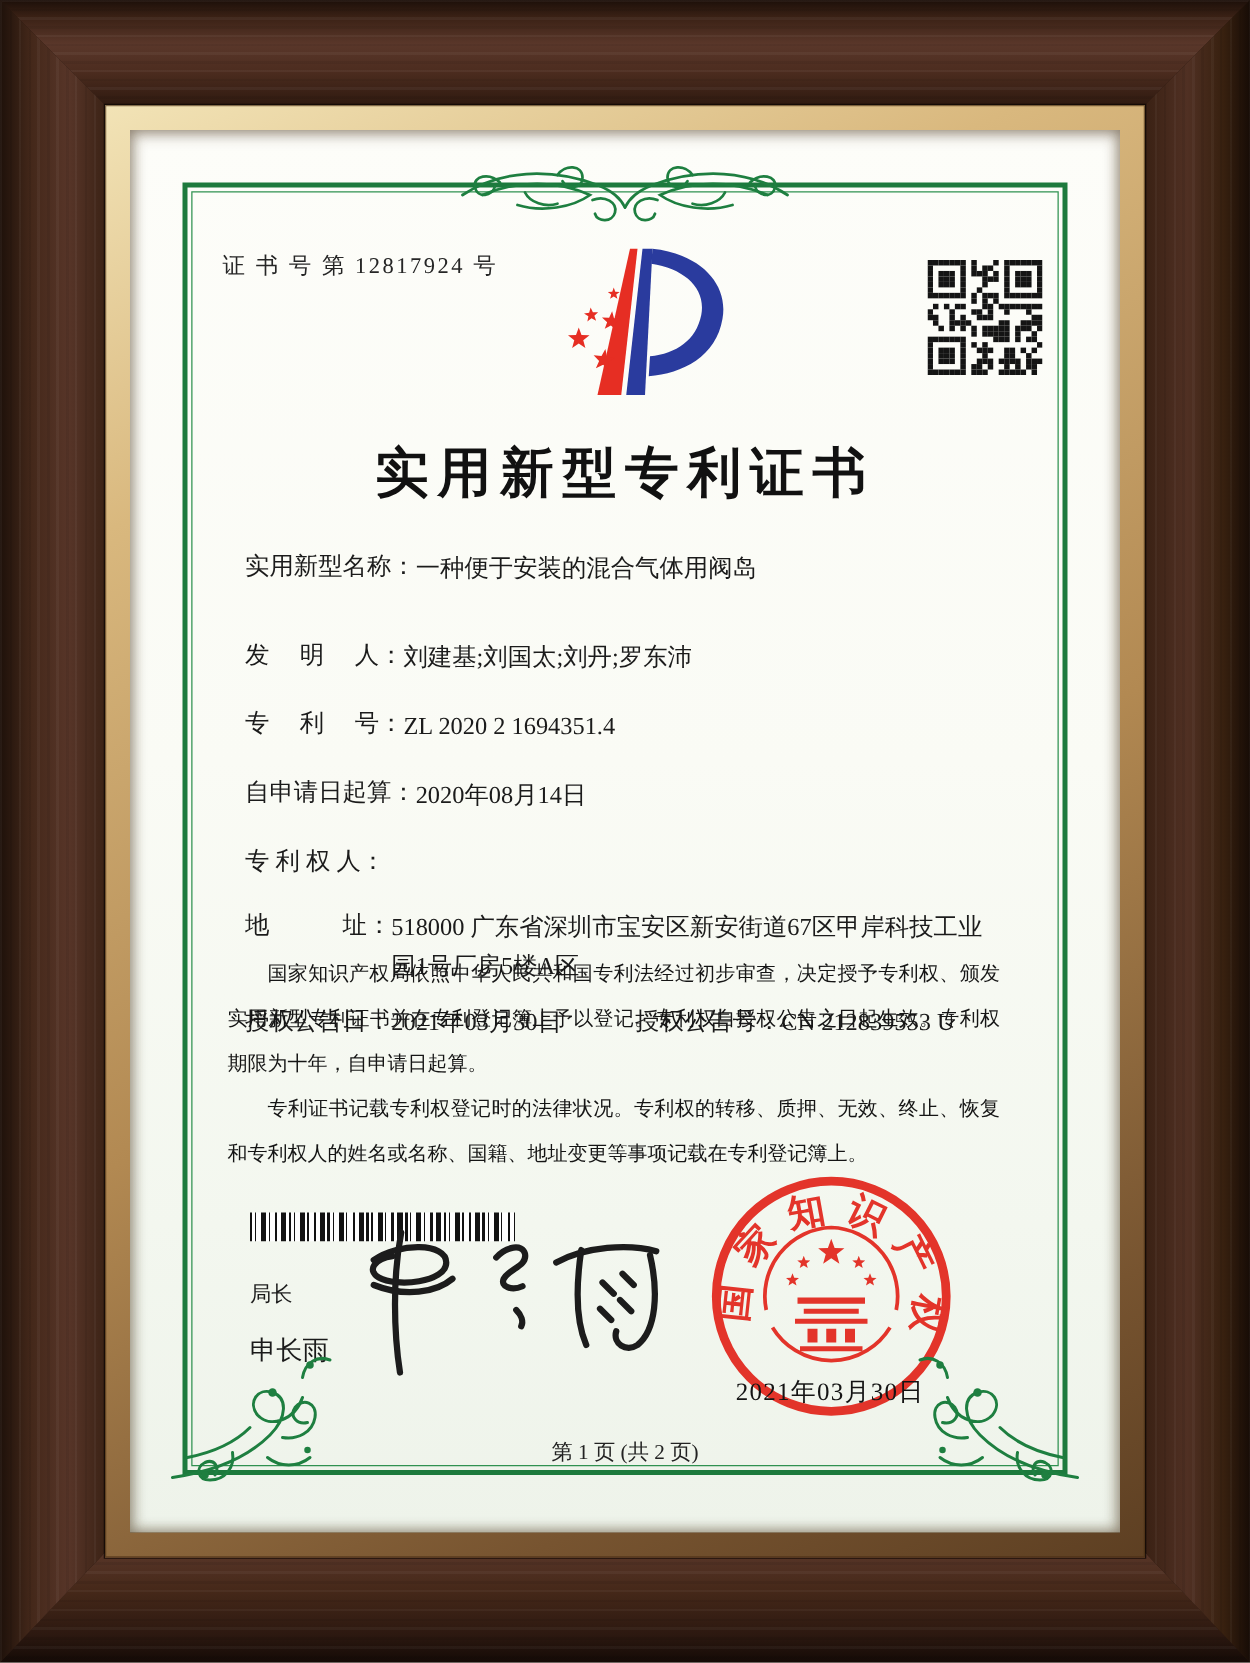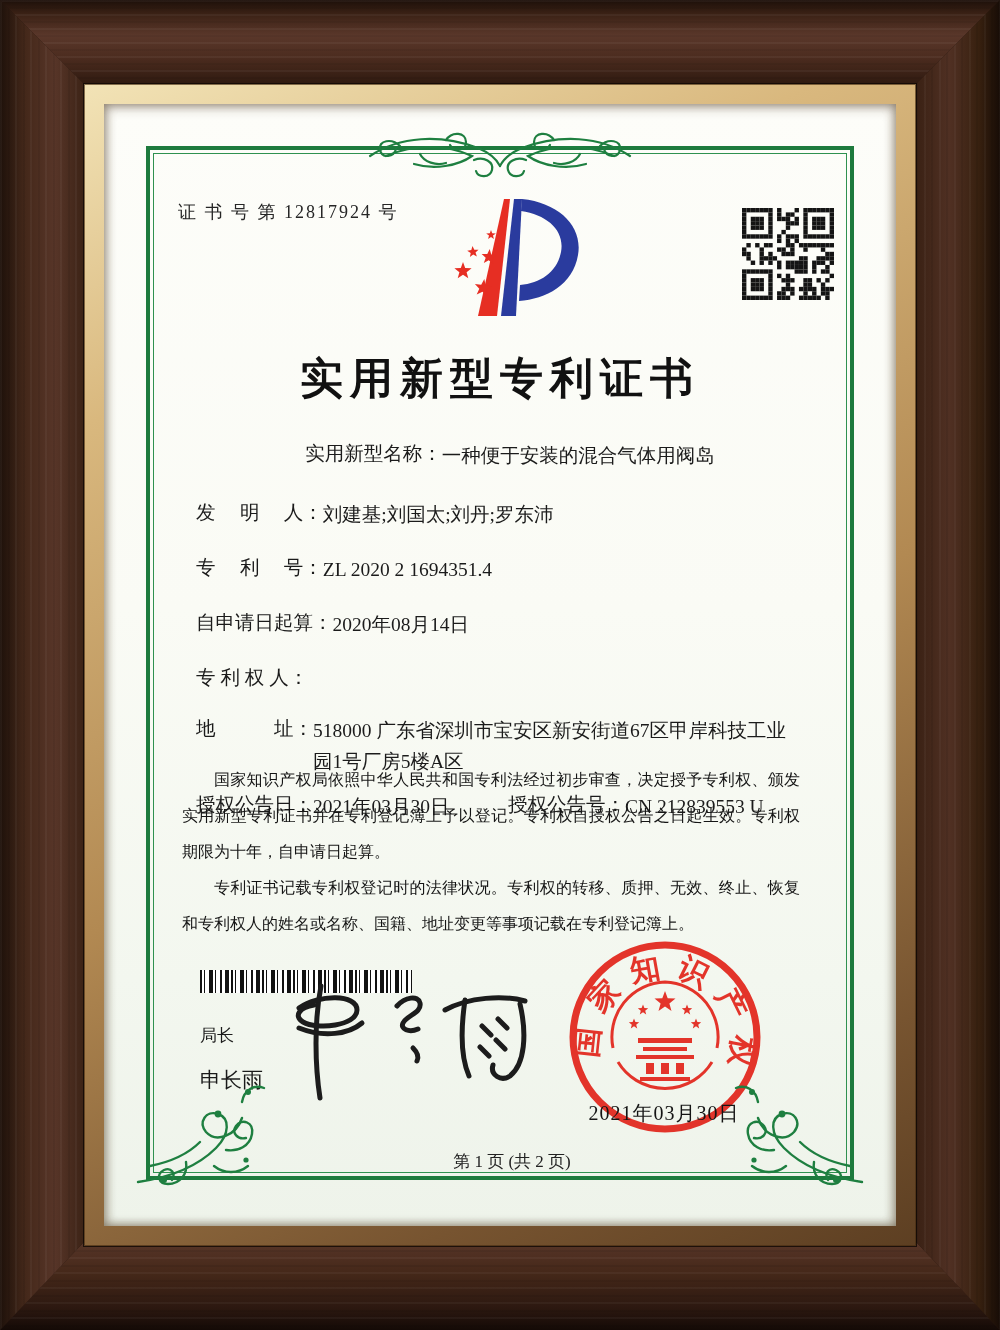--- a/index.html
+++ b/index.html
@@ -51,21 +51,21 @@
   
   .cert-no { position:absolute; left:74px; top:96px; font-size:18px; letter-spacing:2px; color:#262626; }
   .logo { position:absolute; left:338px; top:90px; }
   .qr { position:absolute; left:638px; top:104px; }
   .title { position:absolute; left:0; top:230px; width:100%; text-align:center;
     font-size:43px; font-weight:bold; letter-spacing:7px; color:#111;margin-top:16px; }
 
   
   .fields { position:absolute; left:92px; top:336px; width:628px; font-size:19.5px; color:#1b1b1b; }
   .field-row { display:flex; align-items:flex-start; margin-bottom:24px; line-height:27px; }
-  .field-row.first { margin-bottom:28px;justify-content:center; }
+  .field-row.first { margin-bottom:40px; }
   .field-label { flex:none; white-space:pre; }
   .field-value { max-width:474px; line-height:31px; }
   .grant-row { display:flex; }
   .grant-left { width:312px; display:flex;text-align:center; }
   .grant-right { display:flex; }
 
   
   .paras { position:absolute; left:78px; top:658px; width:618px;
     font-size:16px; line-height:36px; color:#151515; text-align:justify; }
   .paras p { text-indent:2em; }
@@ -75,21 +75,21 @@
     background:repeating-linear-gradient(90deg,
       #121212 0 2px,#fff 2px 4px,#121212 4px 5px,#fff 5px 9px,
       #121212 9px 13px,#fff 13px 15px,#121212 15px 16px,#fff 16px 20px,
       #121212 20px 22px,#fff 22px 25px,#121212 25px 29px,#fff 29px 31px); }
   .director-title { position:absolute; left:96px; top:920px; font-size:17px; color:#1a1a1a; }
   .director-name { position:absolute; left:96px; top:962px; font-size:21px; color:#1a1a1a; }
   .signature { position:absolute; left:165px; top:858px; }
   .seal { position:absolute; left:462px; top:834px; opacity:.93; }
   .seal-date { position:absolute; left:450px; top:996px; width:220px; text-align:center;
     font-size:20px; color:#141414; z-index:5; letter-spacing:1px; }
-  .footer { position:absolute; left:12px; top:1046px; width:100%; text-align:center;
+  .footer { position:absolute; left:0; top:1046px; width:100%; text-align:center;
     font-size:17px; color:#222; }
 </style>
 </head>
 <body>
 
 <div class="scene">
 
   <div class="wood wood-top"></div>
   <div class="wood wood-bottom"></div>
   <div class="wood wood-left"></div>

